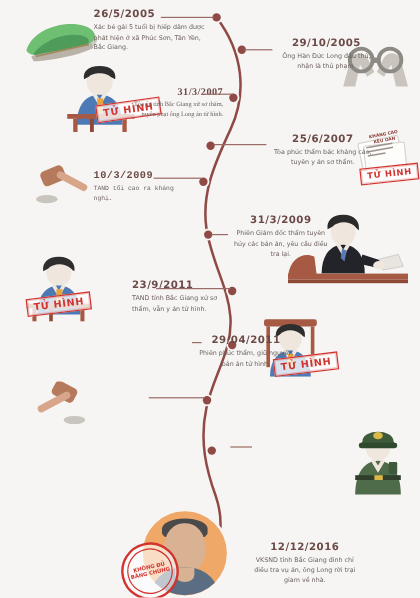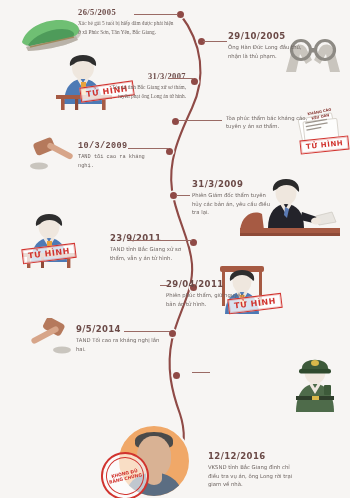--- a/index.html
+++ b/index.html
@@ -21,21 +21,21 @@
 
   
   .event{position:absolute;}
   .ev-date{
     font-size:8.5px;font-weight:bold;color:#6b4a47;letter-spacing:.4px;
     white-space:nowrap;line-height:1.1;
   }
   .ev-body{
     font-size:5.3px;color:#6d6461;line-height:1.55;margin-top:2px;
   }
-  .ev-right .ev-date,.ev-right .ev-body{text-align:left;}
+  .ev-right .ev-date,.ev-right .ev-body{text-align:center;}
   .ev-left .ev-date,.ev-left .ev-body{text-align:left;}
 
   
   .leader{position:absolute;height:1px;background:#9a6a64;}
 
   
   .stamp{
     position:absolute;
     border:1.6px solid #d1332e;color:#d1332e;
     font-weight:bold;letter-spacing:.6px;
@@ -229,39 +229,40 @@
 
   <div class="stamp" style="left:22px;top:246px;transform:rotate(-7deg);">TỬ HÌNH</div>
 
   <div class="stamp" style="left:228px;top:296px;transform:rotate(-7deg);">TỬ HÌNH</div>
 
   <div class="stamp-circle" style="left:101px;top:452px;">
     <span>KHÔNG ĐỦ</span>
     <span>BẰNG CHỨNG</span>
   </div>
 
-  <div class="event ev-left" style="left:78px;top:8px;width:98px;font-family:Liberation Serif, serif;">
+  <div class="event ev-left" style="left:78px;top:8px;width:98px;">
     <div class="ev-date">26/5/2005</div>
     <div class="ev-body">Xác bé gái 5 tuổi bị hiếp dâm được phát hiện ở xã Phúc Sơn, Tân Yên, Bắc Giang.</div>
   </div>
   <div class="leader" style="left:134px;top:14px;width:44px;"></div>
 
   <div class="event ev-right" style="left:228px;top:32px;width:88px;">
     <div class="ev-date">29/10/2005</div>
     <div class="ev-body">Ông Hàn Đức Long đầu thú, nhận là thủ phạm.</div>
   </div>
   <div class="leader" style="left:203px;top:41px;width:24px;"></div>
 
   <div class="event ev-left" style="left:104px;top:72px;width:82px;text-align:right;font-family:Liberation Serif, serif;">
     <div class="ev-date" style="text-align:right;">31/3/2007</div>
     <div class="ev-body" style="text-align:right;">Tòa án tỉnh Bắc Giang xử sơ thẩm, tuyên phạt ông Long án tử hình.</div>
   </div>
   <div class="leader" style="left:168px;top:78px;width:26px;"></div>
 
   <div class="event ev-right" style="left:226px;top:112px;width:86px;">
+    <div class="ev-date">25/6/2007</div>
     <div class="ev-body">Tòa phúc thẩm bác kháng cáo, tuyên y án sơ thẩm.</div>
   </div>
   <div class="leader" style="left:178px;top:120px;width:44px;"></div>
 
   <div class="event ev-left" style="left:78px;top:142px;width:82px;font-family:Liberation Mono, monospace;">
     <div class="ev-date">10/3/2009</div>
     <div class="ev-body">TAND tối cao ra kháng nghị.</div>
   </div>
   <div class="leader" style="left:128px;top:148px;width:40px;"></div>
 
@@ -276,24 +277,20 @@
     <div class="ev-body">TAND tỉnh Bắc Giang xử sơ thẩm, vẫn y án tử hình.</div>
   </div>
   <div class="leader" style="left:130px;top:240px;width:62px;"></div>
 
   <div class="event ev-right" style="left:166px;top:280px;width:78px;">
     <div class="ev-date">29/04/2011</div>
     <div class="ev-body">Phiên phúc thẩm, giữ nguyên bản án tử hình.</div>
   </div>
   <div class="leader" style="left:160px;top:285px;width:8px;"></div>
 
-  <div class="event ev-left" style="left:76px;top:325px;width:84px;">
-    <div class="ev-date">9/5/2014</div>
-    <div class="ev-body">TAND Tối cao ra kháng nghị lần hai.</div>
-  </div>
   <div class="leader" style="left:124px;top:331px;width:46px;"></div>
 
   <div class="leader" style="left:192px;top:372px;width:18px;"></div>
 
   <div class="event ev-right" style="left:208px;top:452px;width:92px;">
     <div class="ev-date">12/12/2016</div>
     <div class="ev-body">VKSND tỉnh Bắc Giang đình chỉ điều tra vụ án, ông Long rời trại giam về nhà.</div>
   </div>
 
 </div>

